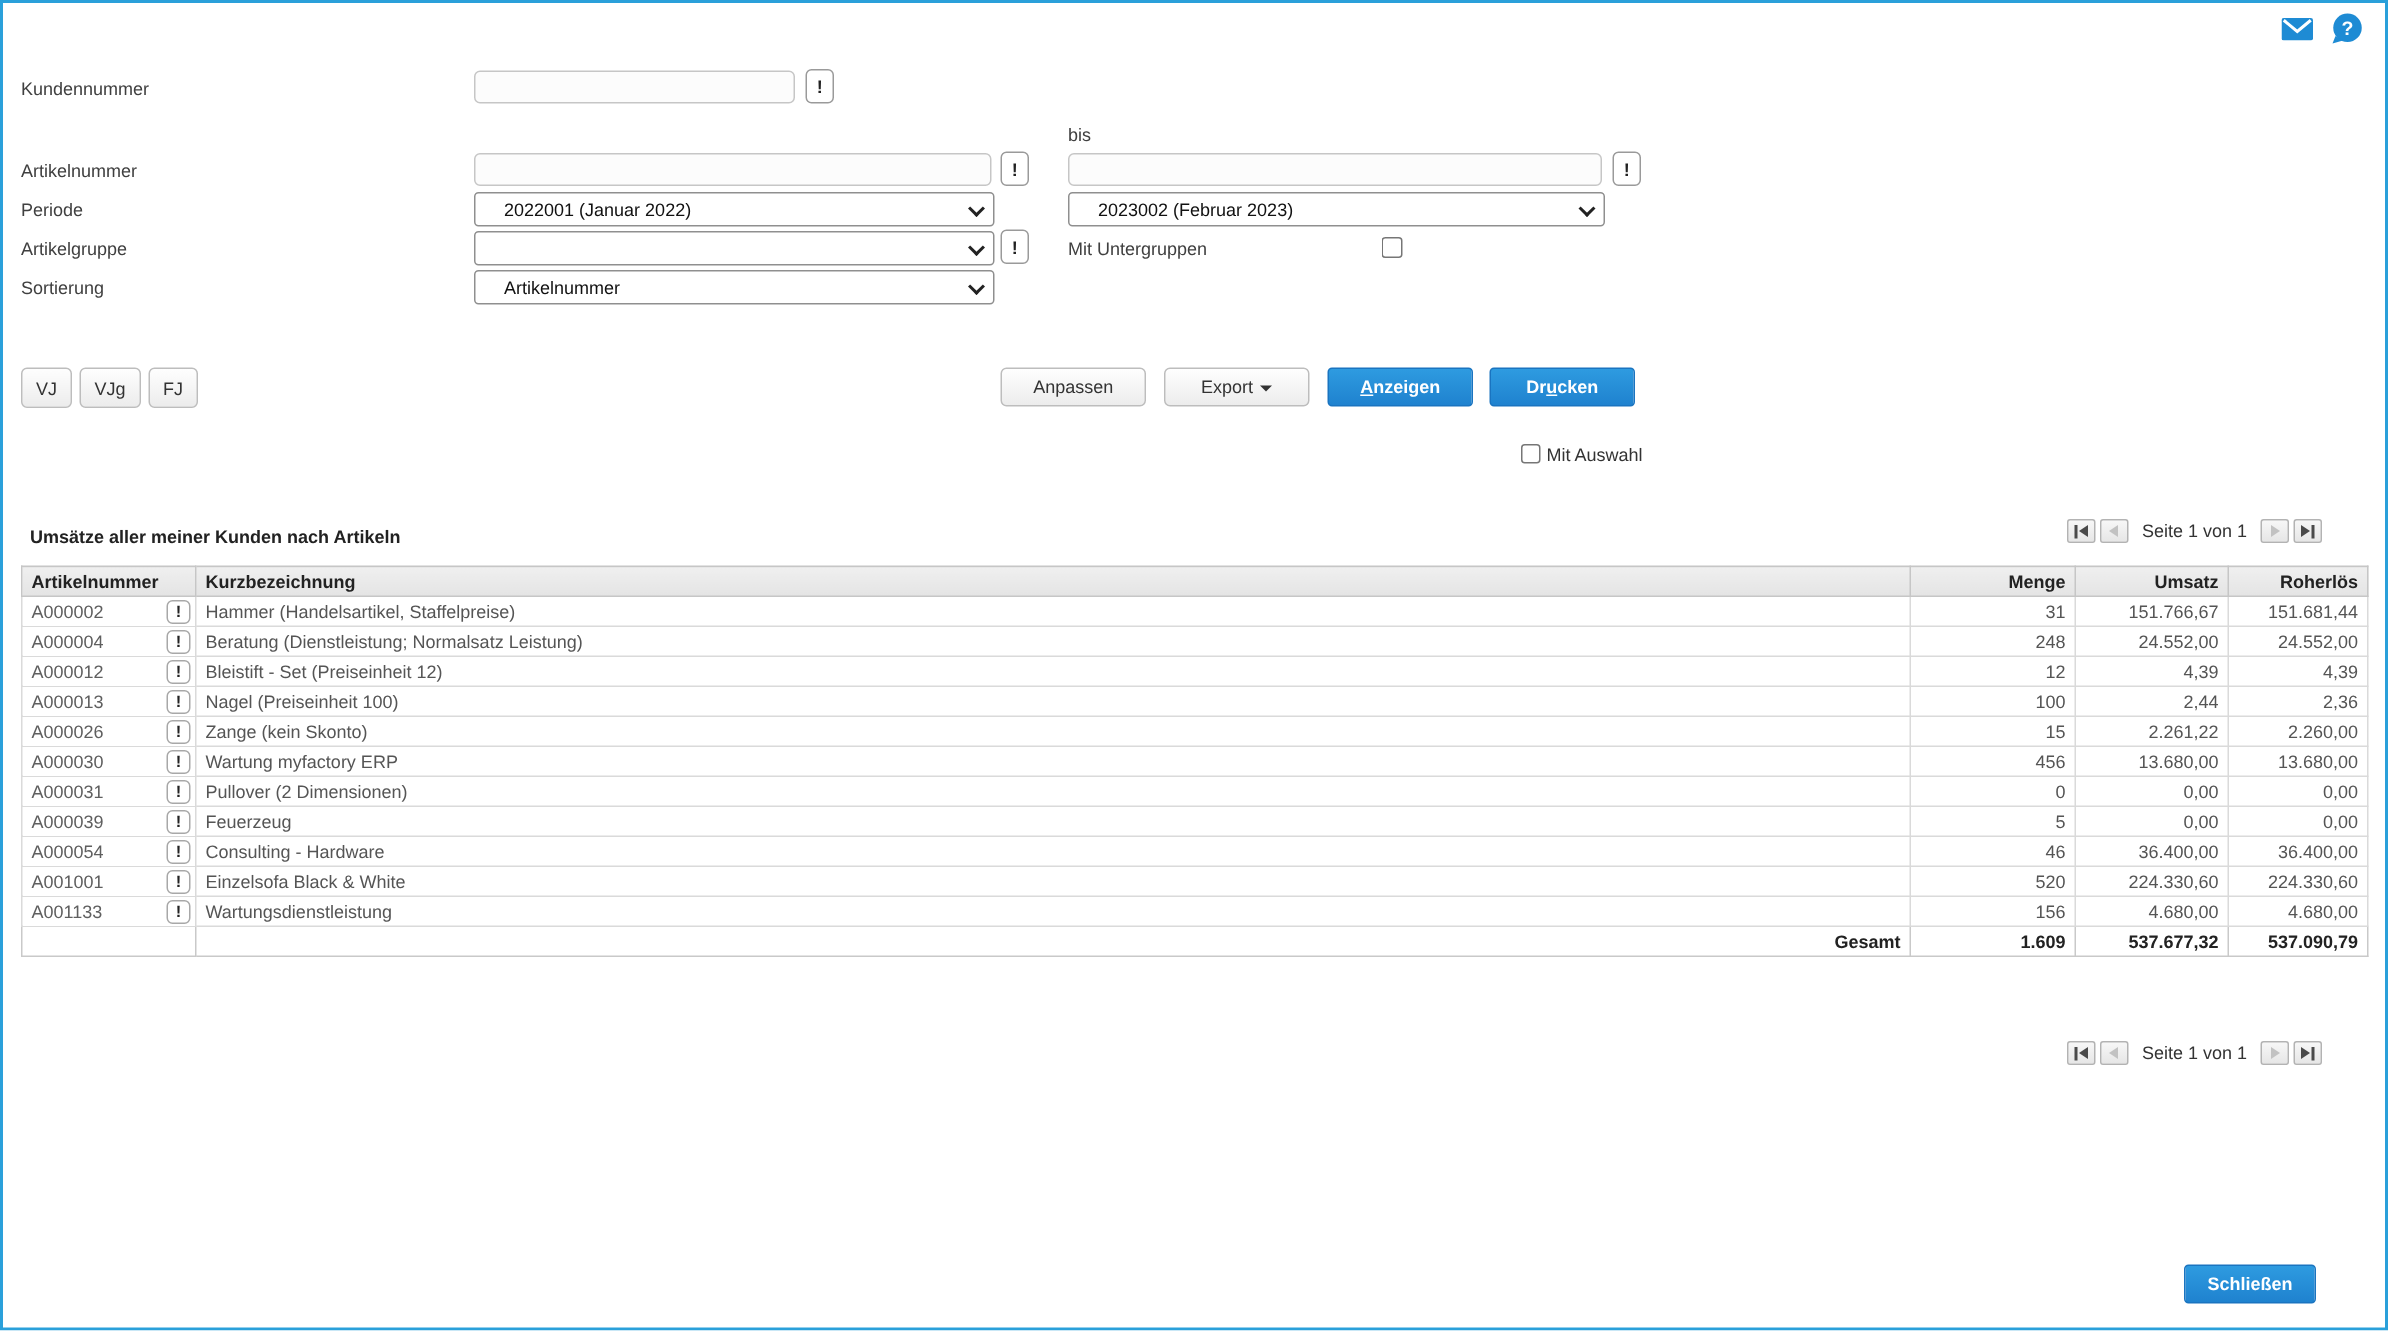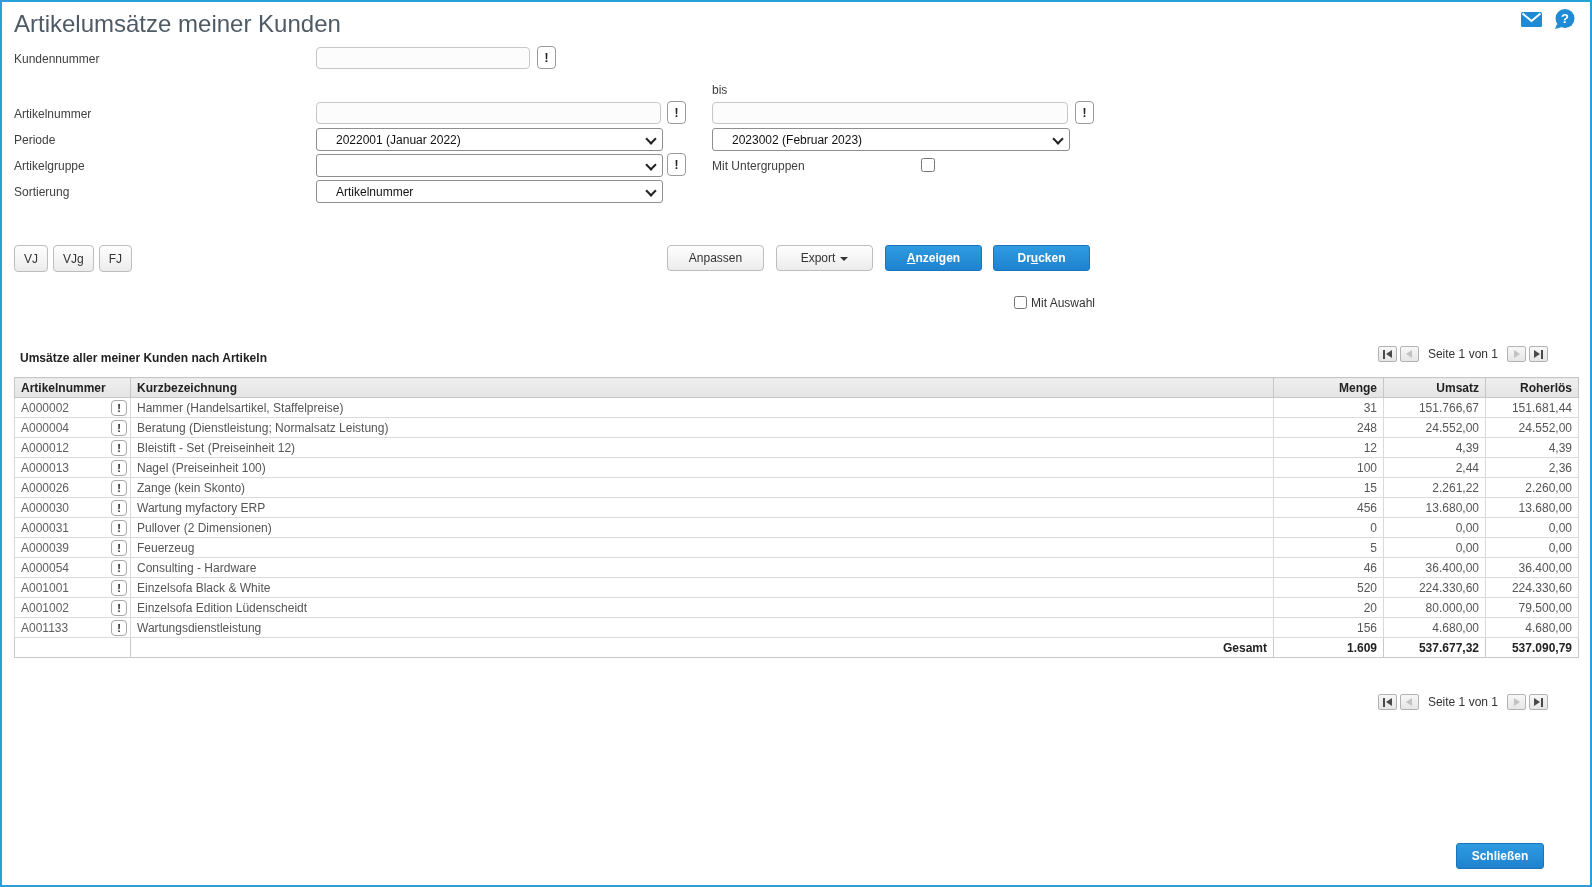--- a/index.html
+++ b/index.html
@@ -54,21 +54,20 @@
 
   .btn-close { position:absolute; left:1454px; top:841px; width:88px; height:26px; }
 
   u { text-decoration:underline; }
 </style>
 </head>
 <body>
 
 <div class="page">
 
-  <h1 class="title">Artikelumsätze meiner Kunden</h1>
 
   <div class="top-icons">
     <span class="ic">
       <svg width="21" height="15" viewBox="0 0 21 15">
           <rect x="0" y="0" width="21" height="15" rx="1.5" fill="#1e8bd4"></rect>
           <path d="M1.5 1.5 L10.5 9 L19.5 1.5" stroke="#fff" stroke-width="2" fill="none"></path>
         </svg>
     </span>
     <span class="ic">
       <svg width="22" height="22" viewBox="0 0 22 22">
@@ -231,27 +230,20 @@
           <td class="num">36.400,00</td>
         </tr>
         <tr>
           <td class="col-artnr"><span class="artnr">A001001</span><button class="excl-sm">!</button></td>
           <td>Einzelsofa Black &amp; White</td>
           <td class="num">520</td>
           <td class="num">224.330,60</td>
           <td class="num">224.330,60</td>
         </tr>
         <tr>
-          <td class="col-artnr"><span class="artnr">A001002</span><button class="excl-sm">!</button></td>
-          <td>Einzelsofa Edition Lüdenscheidt</td>
-          <td class="num">20</td>
-          <td class="num">80.000,00</td>
-          <td class="num">79.500,00</td>
-        </tr>
-        <tr>
           <td class="col-artnr"><span class="artnr">A001133</span><button class="excl-sm">!</button></td>
           <td>Wartungsdienstleistung</td>
           <td class="num">156</td>
           <td class="num">4.680,00</td>
           <td class="num">4.680,00</td>
         </tr>
         <tr class="total">
           <td></td>
           <td class="gesamt">Gesamt</td>
           <td class="num">1.609</td>

